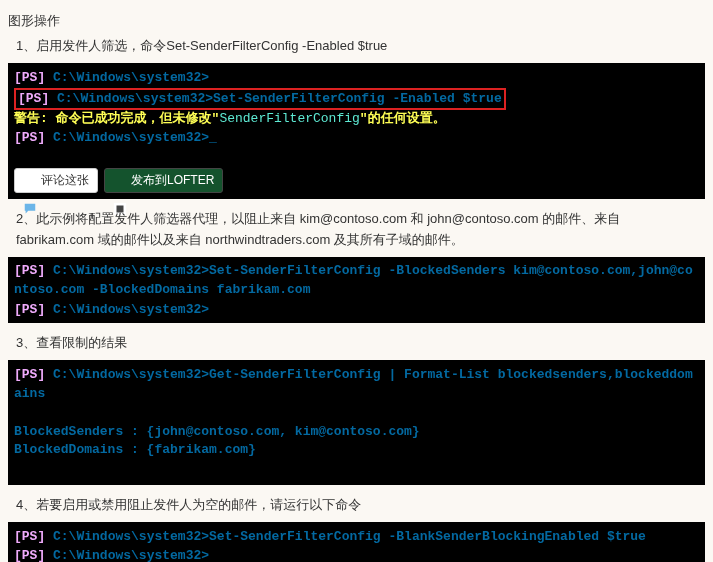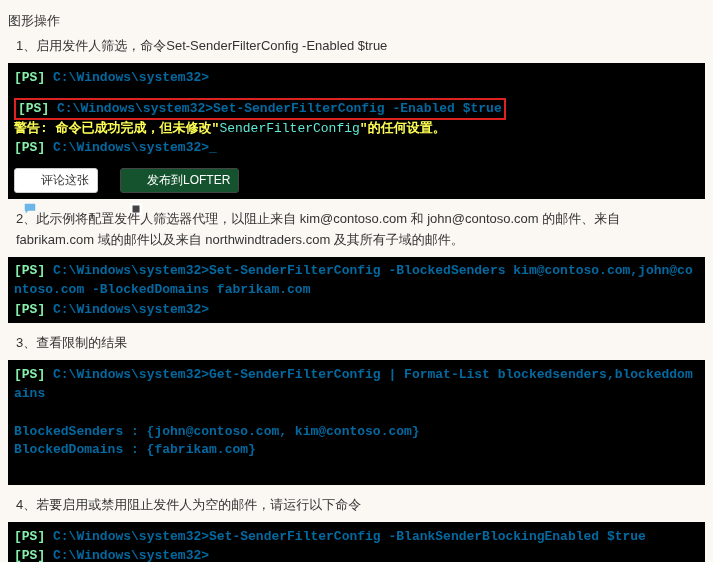--- a/index.html
+++ b/index.html
@@ -20,31 +20,30 @@
     color: #eee;
     font-family: "Courier New", monospace;
     font-size: 13px;
     padding: 6px 6px;
     margin: 4px 0 10px 0;
     line-height: 1.45;
     white-space: pre-wrap;
     word-break: break-all;
   }
   .terminal-sm { font-size: 13px; padding: 4px 6px; line-height: 1.5; }
-  .ps-y { color: #86efac; font-weight: bold; }
+  .ps-y { color: #f0abfc; font-weight: bold; }
   .ps-w { color: #0369a1; font-weight: bold; }
   .warn-y { color: #ffff55; font-weight: bold; }
   .quoted { color: #5eead4; }
   .redbox {
     border: 2px solid #d22;
     display: inline-block;
     padding: 0 2px;
-    margin-top: 10px;
   }
-  .btn-row { margin-top: 10px; display: flex; gap: 22px; }
+  .btn-row { margin-top: 20px; display: flex; gap: 6px; }
   .btn {
     display: inline-flex;
     align-items: center;
     gap: 4px;
     background: #fff;
     border: 1px solid #ccc;
     border-radius: 3px;
     padding: 3px 8px;
     font-size: 12px;
     color: #333;

